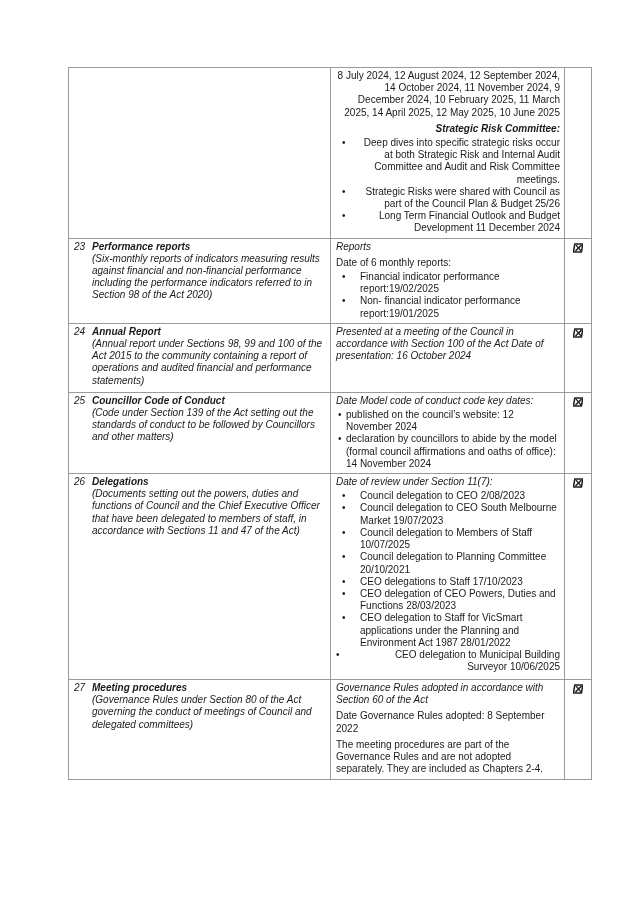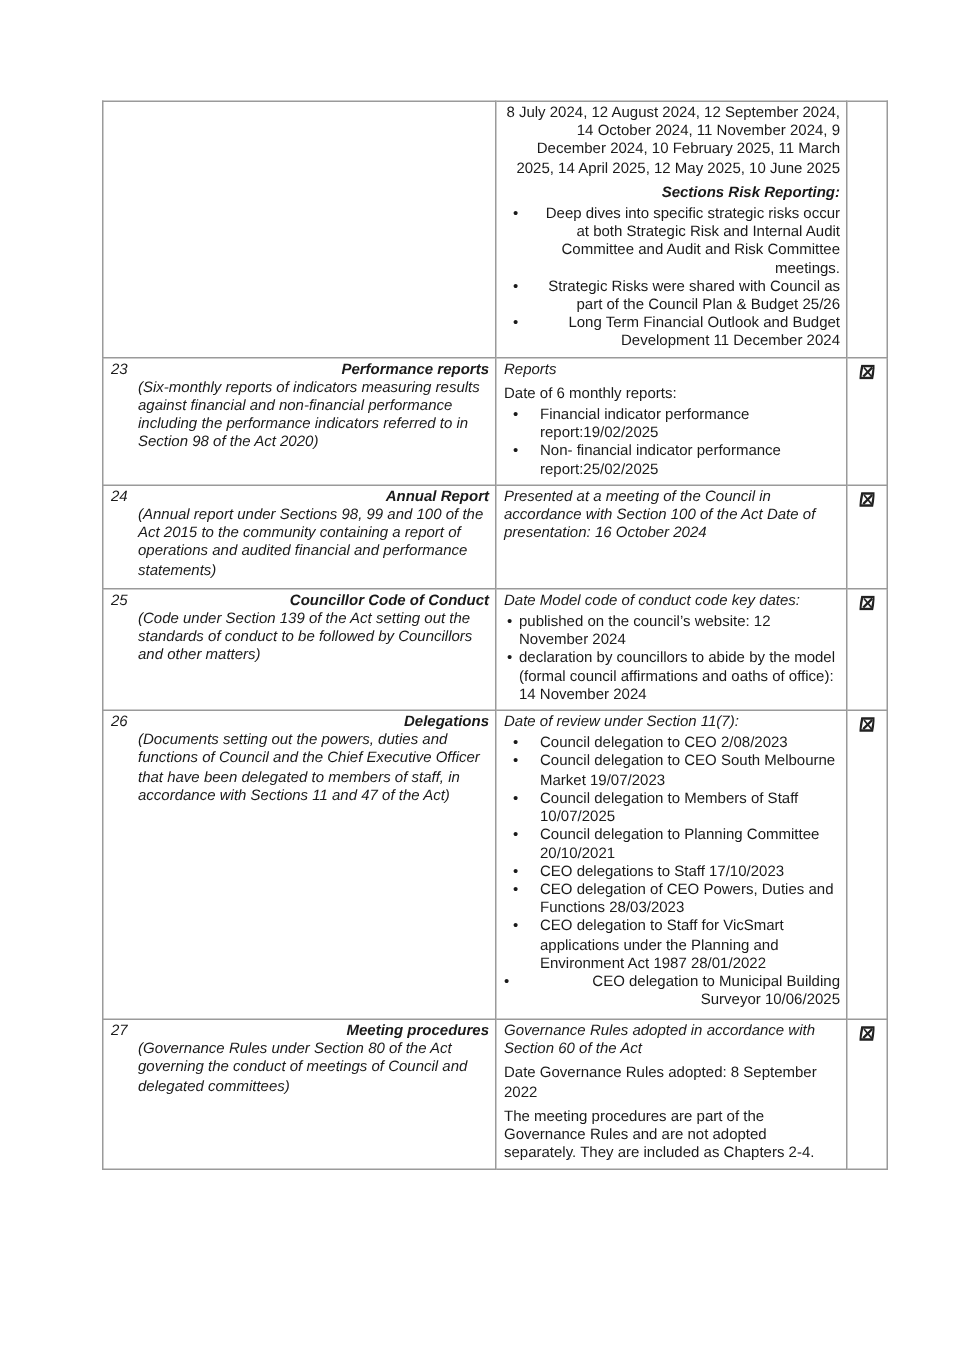--- a/index.html
+++ b/index.html
@@ -7,21 +7,21 @@
          font-family: "Liberation Sans", sans-serif; color: #1a1a1a; }
   .doc-table { position: absolute; left: 68px; top: 67px; width: 523px;
                border-collapse: collapse; table-layout: fixed; font-size: 10px; line-height: 12.2px; }
   .doc-table td { border: 1.3px solid #9a9a9a; vertical-align: top; padding: 2px 4px 3px 5px; }
   .col-a { width: 262px; }
   .col-b { width: 234px; }
   .col-c { width: 27px; }
   .item-wrap { display: flex; }
   .item-num { font-style: italic; width: 18px; flex: 0 0 18px; }
   .item-body { flex: 1; }
-  .item-title { font-weight: bold; font-style: italic; text-align: right; }
+  .item-title { font-weight: bold; font-style: italic; }
   .item-desc { font-style: italic; }
   .italic { font-style: italic; }
   .bolditalic { font-weight: bold; font-style: italic; }
   p { margin: 0 0 4px 0; }
   ul { margin: 2px 0 0 0; padding: 0; list-style: none; }
   ul li { position: relative; padding-left: 24px; margin: 0; }
   ul li::before { content: "\2022"; position: absolute; left: 6px; top: 0; }
   ul.tight li { padding-left: 10px; }
   ul.tight li::before { left: 2px; }
   li.outdent { padding-left: 18px; text-align: right; }
@@ -37,21 +37,21 @@
     <col class="col-a">
       <col class="col-b">
       <col class="col-c">
   </colgroup>
   <tbody>
 
     <tr style="height:167px;text-align:right;">
       <td></td>
       <td>
         <p>8 July 2024, 12 August 2024, 12 September 2024, 14 October 2024, 11 November 2024, 9 December 2024, 10 February 2025, 11 March 2025, 14 April 2025, 12 May 2025, 10 June 2025</p>
-        <p class="bolditalic" style="margin-bottom:2px;">Sections Risk Reporting:</p>
+        <p class="bolditalic" style="margin-bottom:2px;">Strategic Risk Committee:</p>
         <ul>
           <li>Deep dives into specific strategic risks occur at both Strategic Risk and Internal Audit Committee and Audit and Risk Committee meetings.</li>
           <li>Strategic Risks were shared with Council as part of the Council Plan &amp; Budget 25/26</li>
           <li>Long Term Financial Outlook and Budget Development 11 December 2024</li>
         </ul>
       </td>
       <td></td>
     </tr>
 
     <tr style="height:85px;">
@@ -62,21 +62,21 @@
             <div class="item-title">Performance reports</div>
             <div class="item-desc"> (Six-monthly reports of indicators measuring results against financial and non-financial performance including the performance indicators referred to in Section 98 of the Act 2020)</div>
           </div>
         </div>
       </td>
       <td>
         <p class="italic">Reports</p>
         <div>Date of 6 monthly reports:</div>
         <ul>
           <li>Financial indicator performance report:19/02/2025</li>
-          <li>Non- financial indicator performance report:25/02/2025</li>
+          <li>Non- financial indicator performance report:19/01/2025</li>
         </ul>
       </td>
       <td>
         <span class="chk">
           <svg width="10" height="10" viewBox="0 0 10 10">
               <rect x="1" y="1" width="8" height="8" fill="none" stroke="#222" stroke-width="1.6" transform="skewX(-10) translate(1,0)"></rect>
               <line x1="2.5" y1="8" x2="8.5" y2="2" stroke="#222" stroke-width="1.6"></line>
               <line x1="3" y1="2" x2="8" y2="8" stroke="#222" stroke-width="1.2"></line>
             </svg>
         </span>

